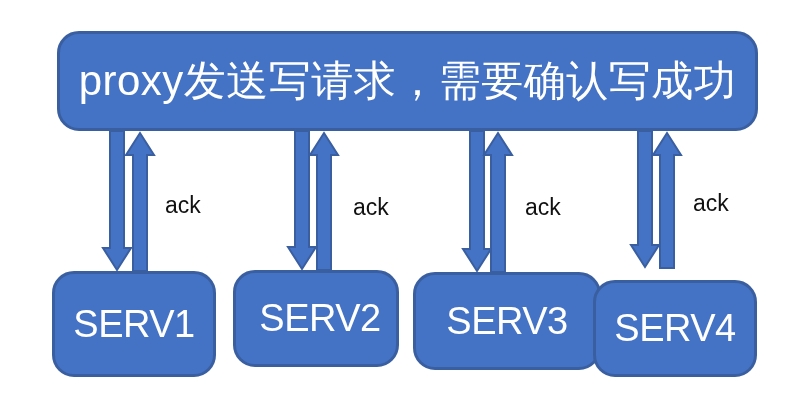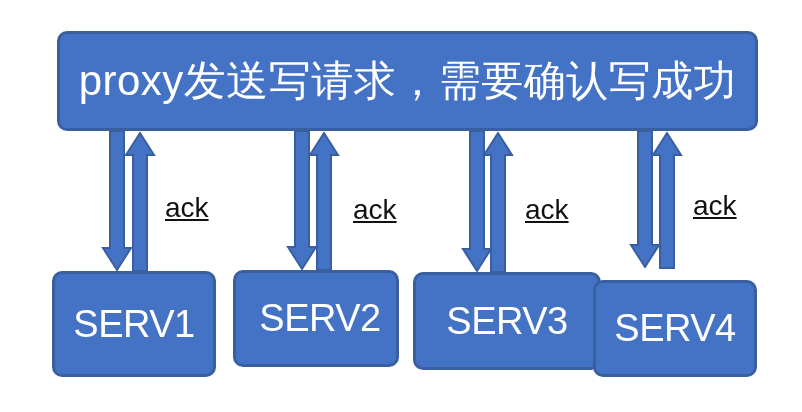--- a/index.html
+++ b/index.html
@@ -29,45 +29,44 @@
   .arrow {
     fill: var(--shape-fill);
     stroke: var(--shape-border);
     stroke-width: 2;
     stroke-linejoin: miter;
   }
   .node {
     position: absolute;
     background: var(--shape-fill);
     border: 3px solid var(--shape-border);
-    border-radius: 10px;
+    border-radius: 22px;
     display: flex;
     align-items: center;
     justify-content: center;
     color: var(--box-text);
   }
   .proxy-box {
     left: 57px; top: 31px;
     width: 701px; height: 100px;
     font-size: 42px;
     letter-spacing: 0.5px;
     white-space: nowrap;
   }
   .server-box { font-size: 38px; letter-spacing: -0.5px; }
   .server-1 { left: 52px;  top: 271px; width: 164px; height: 106px; }
   .server-2 { left: 233px; top: 270px; width: 166px; height: 97px; padding-left: 8px; }
   .server-3 { left: 413px; top: 272px; width: 188px; height: 98px; }
   .server-4 { left: 593px; top: 280px; width: 164px; height: 97px; }
   .ack-label {
     position: absolute;
     color: var(--ack-text);
-    font-size: 28px;
+    font-size: 23px;
     line-height: 1;
     white-space: nowrap;
-    text-decoration: underline;
   }
   .ack-1 { left: 165px; top: 194px; }
   .ack-2 { left: 353px; top: 196px; }
   .ack-3 { left: 525px; top: 196px; }
   .ack-4 { left: 693px; top: 192px; }
 </style>
 </head>
 <body>
 
 <div class="canvas">

